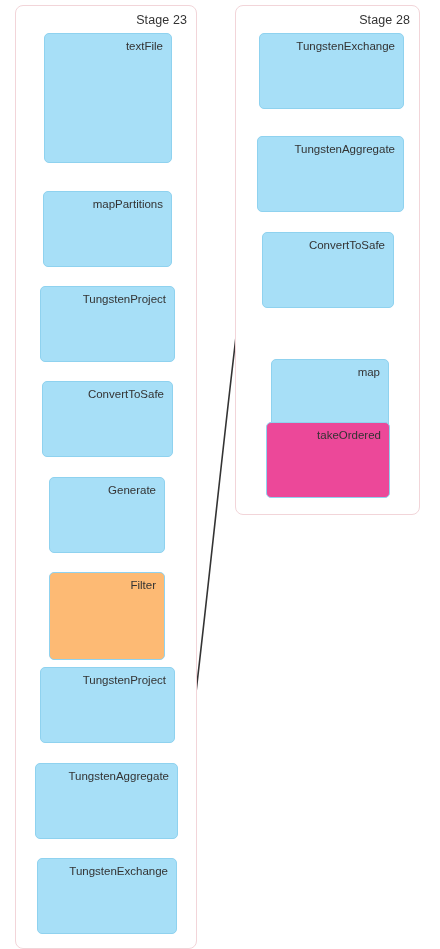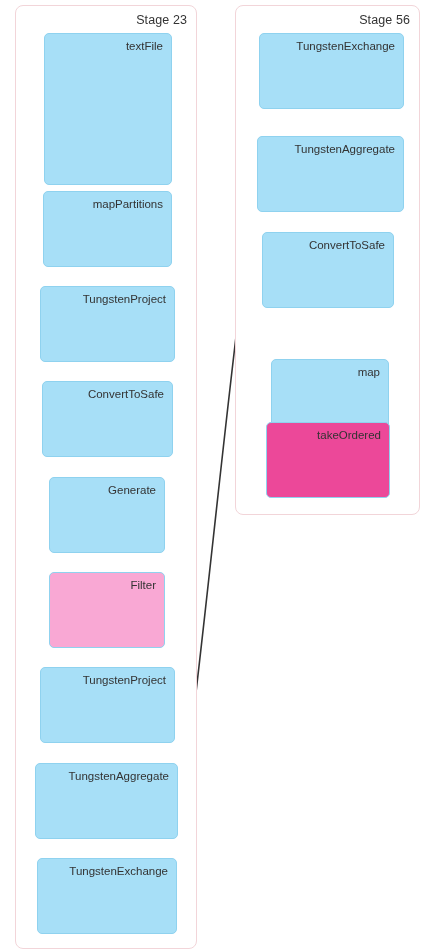--- a/index.html
+++ b/index.html
@@ -143,49 +143,49 @@
       <circle cx="330" cy="85" r="5.2" class="edge-dot"></circle>
       <circle cx="330" cy="180" r="5.2" class="edge-dot"></circle>
       <circle cx="330" cy="275" r="5.2" class="edge-dot"></circle>
       <circle cx="330" cy="371" r="5.2" class="edge-dot"></circle>
       <circle cx="330" cy="466" r="5.2" class="edge-dot"></circle>
     </svg>
   <div id="stage-container">
       <div class="stage-cluster" style="left: 15px; top: 5px; width: 182px; height: 944px; border-color: rgb(242, 213, 217);">
         <div class="stage-label">Stage 23</div>
       </div>
-      <div class="rdd-node" style="left: 44px; top: 33px; width: 128px; height: 152px; background: rgb(167, 223, 247); border-color: rgb(143, 210, 239);">
+      <div class="rdd-node" style="left: 44px; top: 33px; width: 128px; height: 130px; background: rgb(167, 223, 247); border-color: rgb(143, 210, 239);">
         <div class="rdd-label" style="color: rgb(51, 51, 51);">textFile</div>
       </div>
       <div class="rdd-node" style="left: 43px; top: 191px; width: 129px; height: 76px; background: rgb(167, 223, 247); border-color: rgb(143, 210, 239); text-decoration: underline;">
         <div class="rdd-label" style="color: rgb(51, 51, 51);">mapPartitions</div>
       </div>
       <div class="rdd-node" style="left: 40px; top: 286px; width: 135px; height: 76px; background: rgb(167, 223, 247); border-color: rgb(143, 210, 239);">
         <div class="rdd-label" style="color: rgb(51, 51, 51);">TungstenProject</div>
       </div>
       <div class="rdd-node" style="left: 42px; top: 381px; width: 131px; height: 76px; background: rgb(167, 223, 247); border-color: rgb(143, 210, 239);">
         <div class="rdd-label" style="color: rgb(51, 51, 51);">ConvertToSafe</div>
       </div>
       <div class="rdd-node" style="left: 49px; top: 477px; width: 116px; height: 76px; background: rgb(167, 223, 247); border-color: rgb(143, 210, 239);">
         <div class="rdd-label" style="color: rgb(51, 51, 51);">Generate</div>
       </div>
-      <div class="rdd-node" style="left: 49px; top: 572px; width: 116px; height: 76px; background: #f9a8d4; border-color: rgb(143, 210, 239);">
+      <div class="rdd-node" style="left: 49px; top: 572px; width: 116px; height: 88px; background: #fdba74; border-color: rgb(143, 210, 239);">
         <div class="rdd-label" style="color: rgb(51, 51, 51);">Filter</div>
       </div>
       <div class="rdd-node" style="left: 40px; top: 667px; width: 135px; height: 76px; background: rgb(167, 223, 247); border-color: rgb(143, 210, 239);">
         <div class="rdd-label" style="color: rgb(51, 51, 51);">TungstenProject</div>
       </div>
       <div class="rdd-node" style="left: 35px; top: 763px; width: 143px; height: 76px; background: rgb(167, 223, 247); border-color: rgb(143, 210, 239);">
         <div class="rdd-label" style="color: rgb(51, 51, 51);">TungstenAggregate</div>
       </div>
       <div class="rdd-node" style="left: 37px; top: 858px; width: 140px; height: 76px; background: rgb(167, 223, 247); border-color: rgb(143, 210, 239);">
         <div class="rdd-label" style="color: rgb(51, 51, 51);">TungstenExchange</div>
       </div>
       <div class="stage-cluster" style="left: 235px; top: 5px; width: 185px; height: 510px; border-color: rgb(242, 213, 217);">
-        <div class="stage-label">Stage 56</div>
+        <div class="stage-label">Stage 28</div>
       </div>
       <div class="rdd-node" style="left: 259px; top: 33px; width: 145px; height: 76px; background: rgb(167, 223, 247); border-color: rgb(143, 210, 239);">
         <div class="rdd-label" style="color: rgb(51, 51, 51);">TungstenExchange</div>
       </div>
       <div class="rdd-node" style="left: 257px; top: 136px; width: 147px; height: 76px; background: rgb(167, 223, 247); border-color: rgb(143, 210, 239);">
         <div class="rdd-label" style="color: rgb(51, 51, 51);">TungstenAggregate</div>
       </div>
       <div class="rdd-node" style="left: 262px; top: 232px; width: 132px; height: 76px; background: rgb(167, 223, 247); border-color: rgb(143, 210, 239);">
         <div class="rdd-label" style="color: rgb(51, 51, 51);">ConvertToSafe</div>
       </div>

